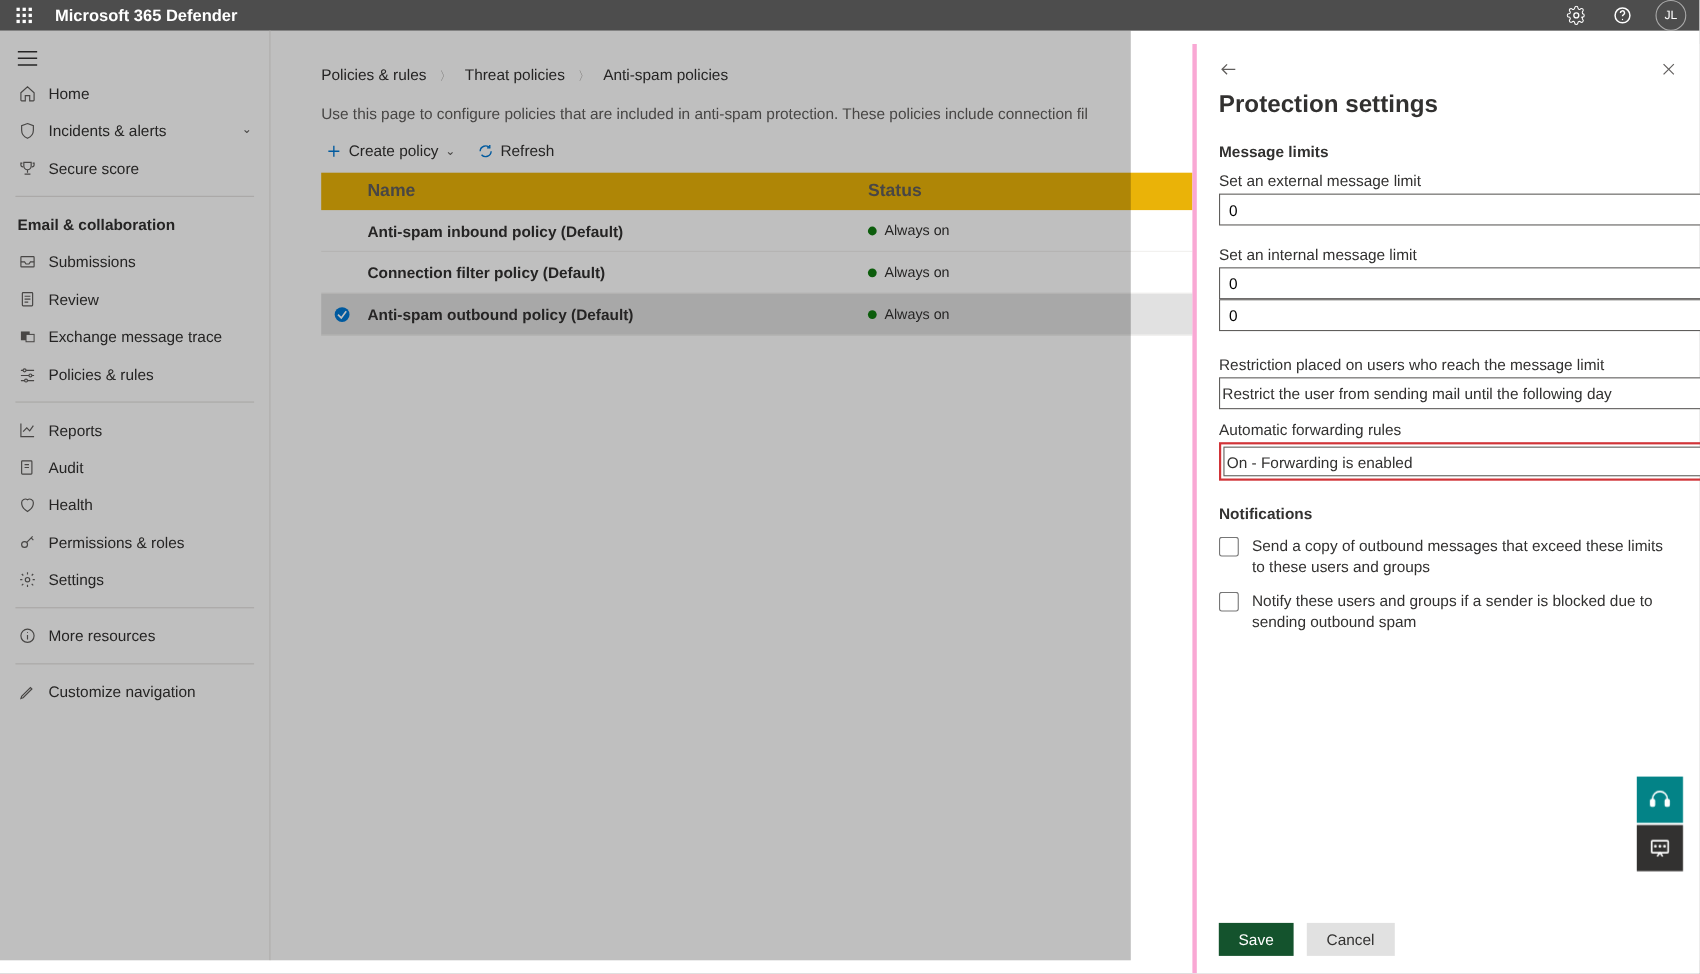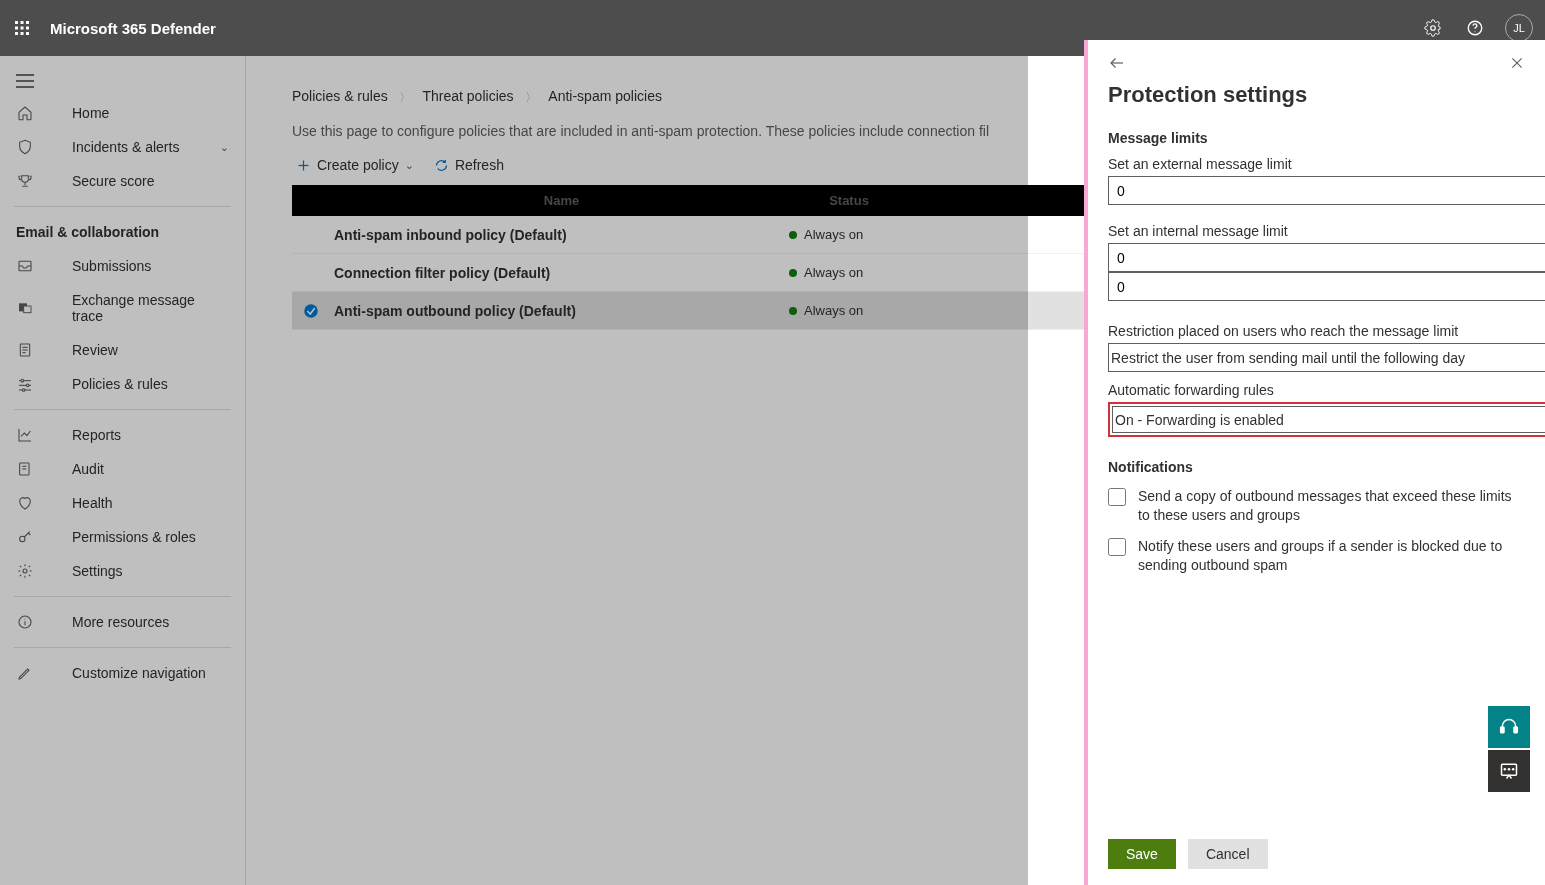--- a/index.html
+++ b/index.html
@@ -1,48 +1,48 @@
 <!DOCTYPE html>
 <html><head>
 <meta charset="utf-8">
 <style>
   * { box-sizing: border-box; margin: 0; padding: 0; }
   body { font-family: "Segoe UI", -apple-system, sans-serif; font-size: 14px; color: #323130; background: #fff; width: 1545px; height: 885px; overflow: hidden; position: relative; }
   
   
-  .header { height: 56px; background: #4d4d4d; color: #fff; display: flex; align-items: center; padding: 0 12px; }
+  .header { height: 28px; background: #4d4d4d; color: #fff; display: flex; align-items: center; padding: 0 12px; }
   .header .waffle { width: 20px; height: 20px; display: inline-flex; align-items: center; justify-content: center; cursor: pointer; }
   .header .title { margin-left: 18px; font-size: 15px; font-weight: 600; }
   .header .right { margin-left: auto; display: flex; align-items: center; gap: 18px; }
   .header .icon-btn { width: 24px; height: 24px; display: inline-flex; align-items: center; justify-content: center; cursor: pointer; }
   .header .avatar { width: 28px; height: 28px; border-radius: 50%; border: 1px solid #aaa; display: inline-flex; align-items: center; justify-content: center; font-size: 11px; cursor: pointer; }
   
   
   .main-wrap { display: flex; height: calc(885px - 40px); position: relative; }
   
   
   .sidebar { width: 246px; background: #fff; border-right: 1px solid #e1dfdd; padding-top: 10px; }
   .hamburger { padding: 8px 16px; cursor: pointer; }
-  .nav-item { display: flex; align-items: center; padding: 9px 16px; cursor: pointer; font-size: 14px; color: #323130; gap: 28px; }
+  .nav-item { display: flex; align-items: flex-start; padding: 9px 16px; cursor: pointer; font-size: 14px; color: #323130; }
   .nav-item .nav-ico { width: 18px; margin-right: 10px; display: inline-flex; align-items: center; justify-content: center; color: #605e5c; }
   .nav-item .chev { margin-left: auto; color: #605e5c; font-size: 11px; }
   .nav-divider { height: 1px; background: #e1dfdd; margin: 8px 14px; }
   .nav-section { padding: 9px 16px; font-weight: 600; font-size: 14px; }
   
   
   .content { flex: 1; padding: 32px 46px; background: #fff; }
   .breadcrumb { font-size: 14px; color: #323130; margin-bottom: 18px; }
   .breadcrumb span { color: #323130; }
   .breadcrumb .sep { margin: 0 8px; color: #a6a4a2; font-size: 11px; }
   .page-desc { color: #605e5c; font-size: 14px; margin-bottom: 18px; }
   .toolbar { display: flex; align-items: center; gap: 20px; margin-bottom: 12px; padding-left: 4px; }
   .toolbar .tb-item { display: flex; align-items: center; gap: 6px; color: #0078d4; cursor: pointer; font-size: 14px; }
   
   .table { width: 100%; }
-  .thead { display: flex; padding: 8px 42px; background: #000000; font-size: 13px; color: #605e5c; font-weight: 600; text-align: center; }
+  .thead { display: flex; padding: 8px 42px; background: #eab308; font-size: 16px; color: #605e5c; font-weight: 600; }
   .th-name { flex: 0 0 455px; }
   .th-status { flex: 0 0 120px; }
   .trow { display: flex; align-items: center; padding: 10px 42px; border-bottom: 1px solid #f1f0ee; cursor: pointer; min-height: 38px; }
   .trow.selected { background: #e1e1e1; }
   .trow .check { position: absolute; margin-left: -32px; }
   .trow .name { flex: 0 0 455px; font-weight: 600; }
   .trow .status { flex: 0 0 140px; font-size: 13px; display: flex; align-items: center; gap: 7px; }
   .dot-green { width: 8px; height: 8px; border-radius: 50%; background: #107c10; display: inline-block; }
   
   
@@ -61,21 +61,21 @@
   .select-wrap { width: 462px; height: 29px; border: 1px solid #605e5c; display: flex; align-items: center; padding: 0 2px; font-size: 14px; cursor: pointer; background: #fff; }
   .select-wrap .chev { margin-left: auto; color: #605e5c; font-size: 11px; }
   .highlight-box { border: 2.5px solid #d13438; padding: 2px; width: 467px; }
   
   .check-row { display: flex; align-items: flex-start; gap: 12px; margin-top: 12px; }
   .check-row input[type=checkbox] { width: 18px; height: 18px; margin-top: 1px; cursor: pointer; }
   .check-row label { font-size: 14px; line-height: 1.35; flex: 1; }
   
   .fly-foot { padding: 14px 20px 16px 20px; border-top: none; display: flex; gap: 12px; }
   .btn { height: 30px; padding: 0 18px; font-size: 14px; font-family: inherit; border: none; cursor: pointer; }
-  .btn-primary { background: #4d7c0f; color: #fff; }
+  .btn-primary { background: #14532d; color: #fff; }
   .btn-secondary { background: #e1e1e1; color: #323130; }
   
   
   .float-btns { position: absolute; right: 15px; bottom: 93px; z-index: 20; display: flex; flex-direction: column; }
   .fbtn { width: 42px; height: 42px; display: flex; align-items: center; justify-content: center; cursor: pointer; color: #fff; }
   .fbtn.teal { background: #038387; }
   .fbtn.dark { background: #323130; margin-top: 2px; }
   
   svg { display: block; }
 </style>
@@ -158,37 +158,37 @@
       <span class="nav-ico">
           <svg width="16" height="16" viewBox="0 0 24 24" fill="none" stroke="currentColor" stroke-width="1.6">
             <rect x="3" y="5" width="18" height="14" rx="1"></rect>
             <path d="M3 12h5l2 3h4l2-3h5"></path>
           </svg>
         </span>
       <span>Submissions</span>
     </div>
     <div class="nav-item">
       <span class="nav-ico">
-          <svg width="16" height="16" viewBox="0 0 24 24" fill="currentColor">
-            <rect x="3" y="5" width="12" height="12"></rect>
-            <rect x="10" y="9" width="11" height="10" fill="#fff" stroke="currentColor" stroke-width="1.4"></rect>
-          </svg>
-        </span>
-      <span>Exchange message trace</span>
-    </div>
-    <div class="nav-item">
-      <span class="nav-ico">
           <svg width="16" height="16" viewBox="0 0 24 24" fill="none" stroke="currentColor" stroke-width="1.6">
             <rect x="5" y="3" width="14" height="18" rx="1"></rect>
             <line x1="8" y1="8" x2="16" y2="8"></line>
             <line x1="8" y1="12" x2="16" y2="12"></line>
             <line x1="8" y1="16" x2="13" y2="16"></line>
           </svg>
         </span>
       <span>Review</span>
+    </div>
+    <div class="nav-item">
+      <span class="nav-ico">
+          <svg width="16" height="16" viewBox="0 0 24 24" fill="currentColor">
+            <rect x="3" y="5" width="12" height="12"></rect>
+            <rect x="10" y="9" width="11" height="10" fill="#fff" stroke="currentColor" stroke-width="1.4"></rect>
+          </svg>
+        </span>
+      <span>Exchange message trace</span>
     </div>
     <div class="nav-item">
       <span class="nav-ico">
           <svg width="16" height="16" viewBox="0 0 24 24" fill="none" stroke="currentColor" stroke-width="1.6">
             <line x1="3" y1="7" x2="21" y2="7"></line>
             <circle cx="8" cy="7" r="2" fill="#fff"></circle>
             <line x1="3" y1="14" x2="21" y2="14"></line>
             <circle cx="16" cy="14" r="2" fill="#fff"></circle>
             <line x1="3" y1="21" x2="21" y2="21"></line>
             <circle cx="10" cy="21" r="2" fill="#fff"></circle>

